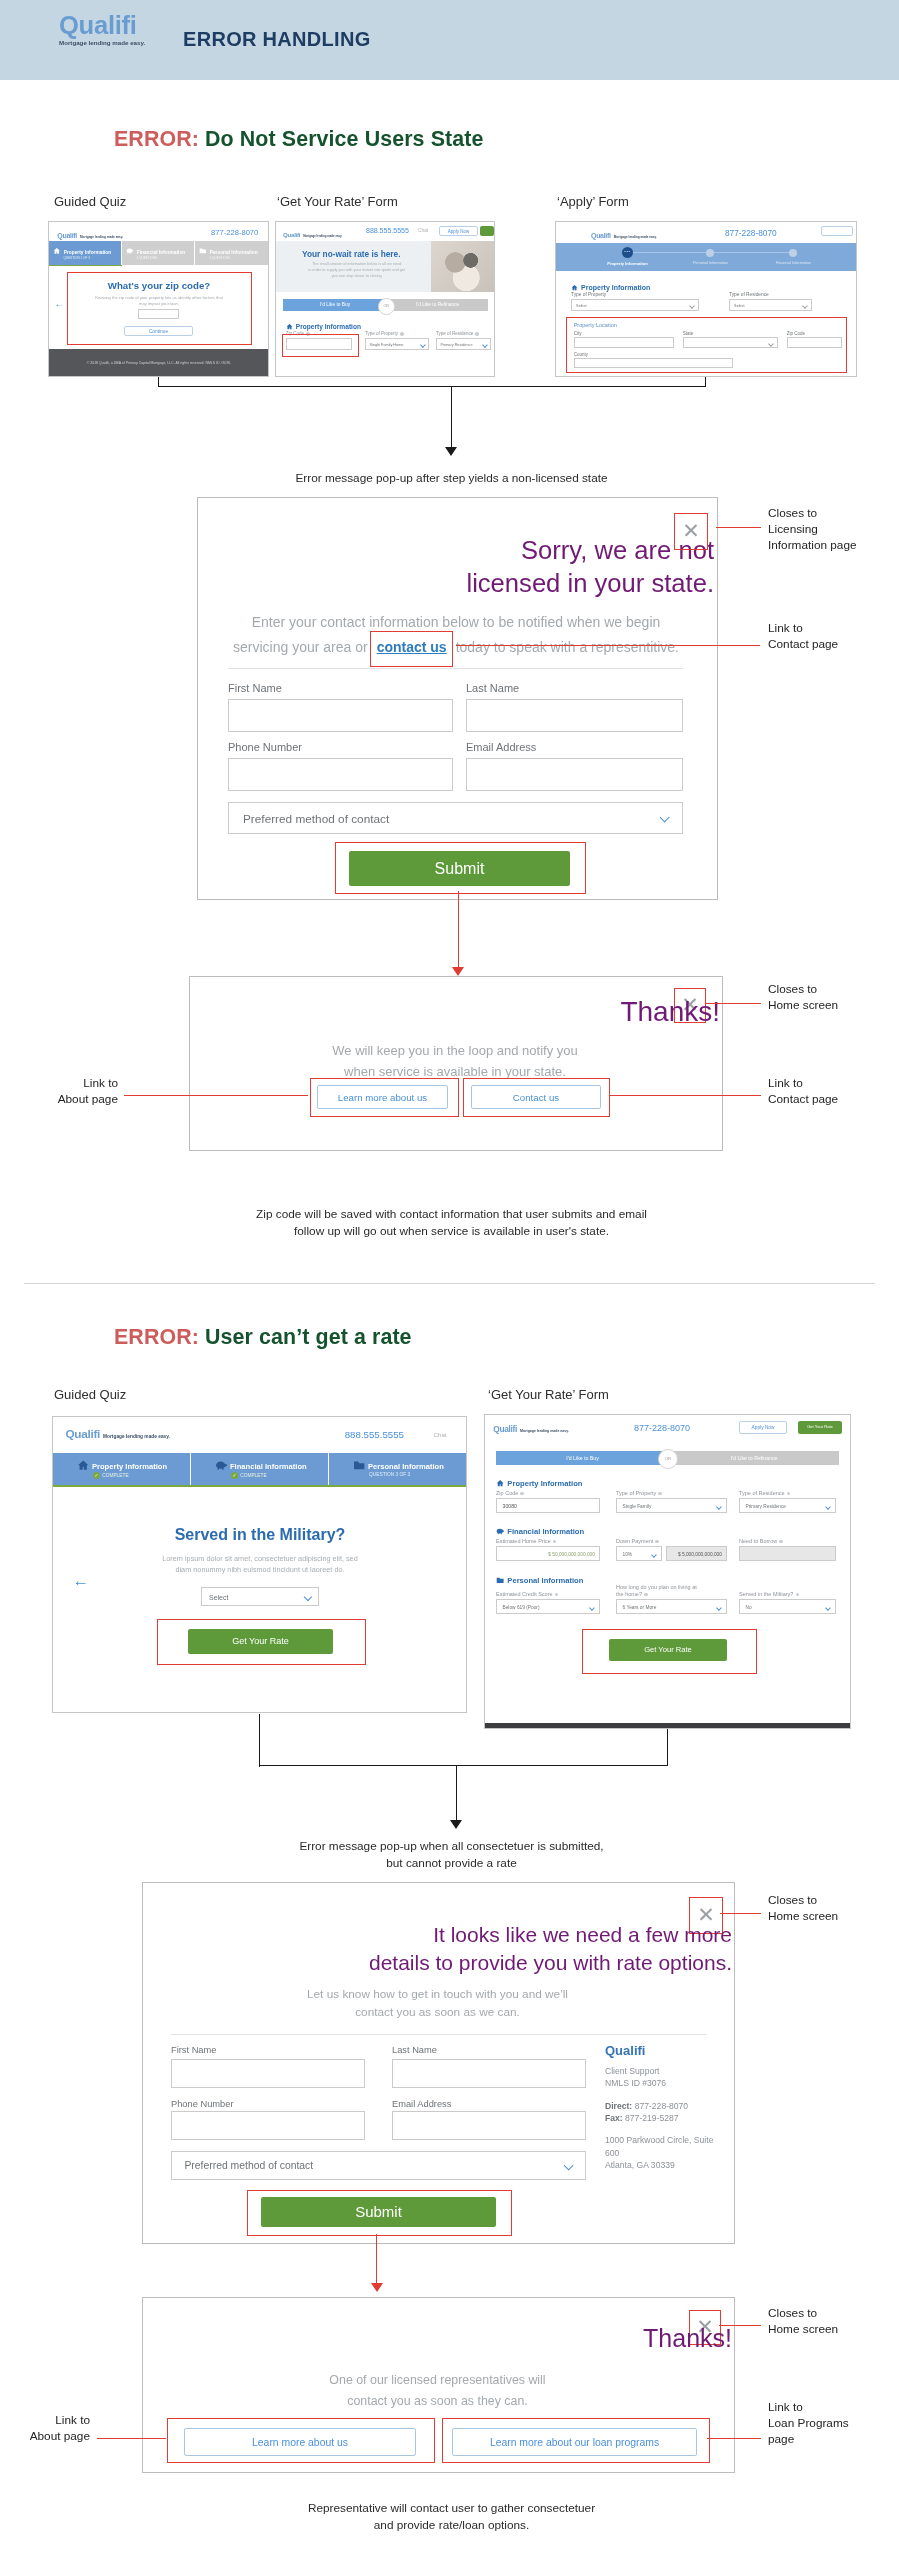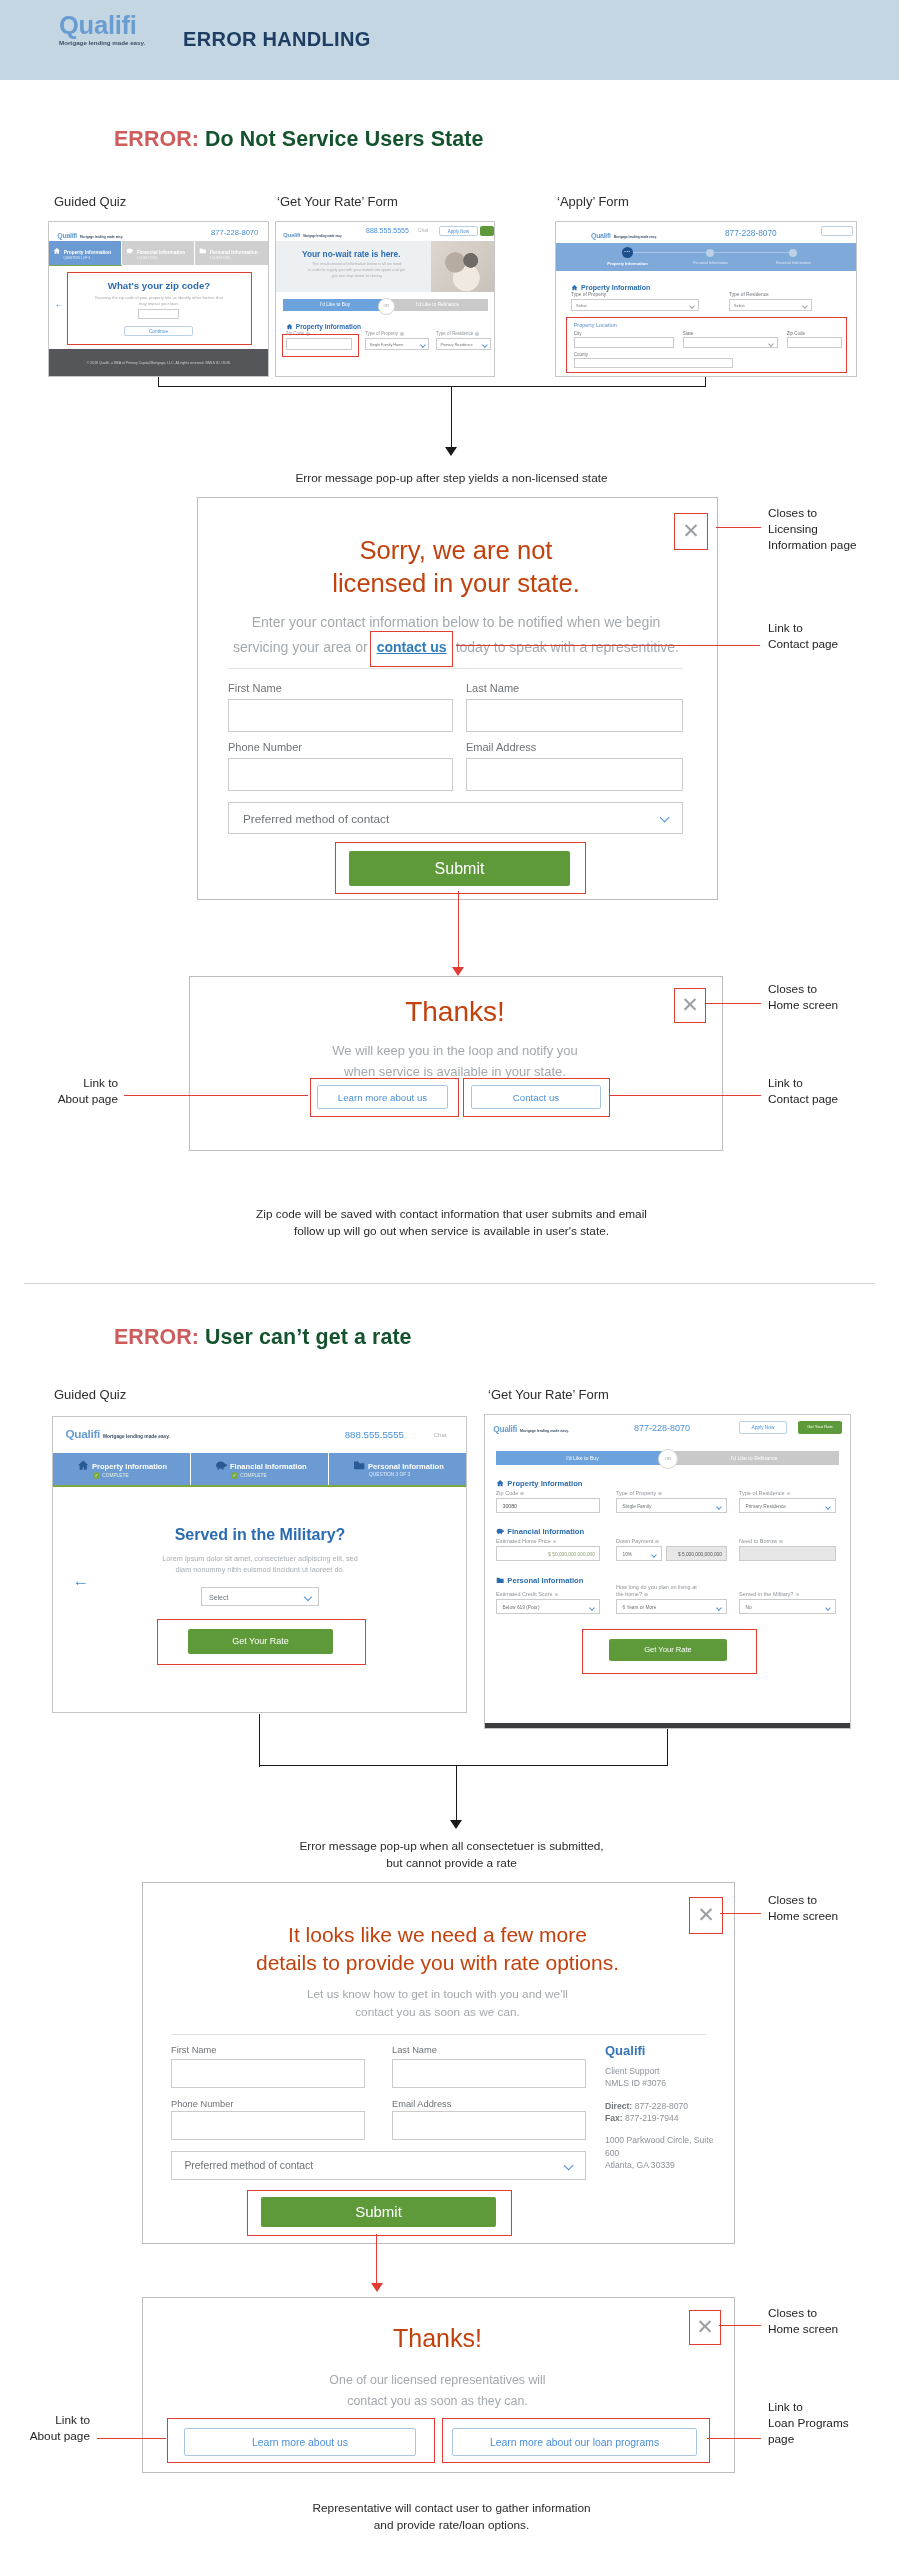--- a/index.html
+++ b/index.html
@@ -15,21 +15,21 @@
   .rdown{width:0;height:0;border-left:6.2px solid transparent;border-right:6.2px solid transparent;border-top:9px solid #e13b32;}
   .ann{font-size:11.8px;color:#242424;line-height:1.35;white-space:pre-line;}
   .caption{font-size:11.8px;color:#2a2a2a;line-height:1.4;}
   
   .sec-head{font-size:21.4px;font-weight:800;letter-spacing:0.1px;}
   .err-red{color:#cd5c5c;}
   .head-blue{color:#14532d;}
   .thumb-label{font-size:13px;color:#2e2e2e;font-weight:400;}
   
   .modal{background:#fff;border:1.4px solid #bcbcbc;}
-  .mtitle{color:#c2410c;font-weight:400;}
+  .mtitle{color:#701a75;font-weight:400;text-align:right;}
   .gray{color:#a4a9ad;}
   .lbl{color:#6e7377;font-size:11px;}
   .inp{border:0.7px solid #cbcbcb;background:#fff;box-sizing:border-box;}
   .gbtn{background:#5e9a39;color:#fff;text-align:center;border-radius:2.1px;}
   .obtn{border:0.7px solid #a6c6e2;border-radius:2.1px;color:#4a90d9;text-align:center;background:#fff;box-sizing:border-box;}
   .xbtn{color:#9aa0a4;text-align:center;font-size:21px;line-height:32px;}
   .blue{color:#2b6cb0;}
   .link{color:#2e7cc0;text-decoration:underline;}
   .linkbox{display:inline-block;border:1.4px solid #e13b32;padding:7px 5.5px 11px;margin:-7px -1.4px -11px;}
   .chev{border-right:1.4px solid #4a90d9;border-bottom:1.4px solid #4a90d9;transform:rotate(45deg);display:inline-block;width:6.2px;height:6.2px;}
@@ -410,21 +410,21 @@
       <span class="chev a" style="right:12.4px;top:9.7px;"></span>
     </div>
     <div class="a rbox" style="left:104px;top:307px;width:263px;height:44px;"></div>
     <div class="a gbtn" style="left:118px;top:314px;width:235px;height:30px;font-size:15px;line-height:30px;">Submit</div>
 
     <div class="a" style="left:462px;top:160px;width:124px;">
       <div style="font-size:13px;font-weight:bold;color:#3575b5;margin-bottom:7px;">Qualifi</div>
       <div class="sidebar-t">Client Support</div>
       <div class="sidebar-t" style="margin-bottom:9.7px;">NMLS ID #3076</div>
       <div class="sidebar-t"><span style="font-weight:bold;color:#6e7377;">Direct:</span> <span>877-228-8070</span></div>
-      <div class="sidebar-t" style="margin-bottom:9.7px;"><span style="font-weight:bold;color:#6e7377;">Fax:</span> <span>877-219-7944</span></div>
+      <div class="sidebar-t" style="margin-bottom:9.7px;"><span style="font-weight:bold;color:#6e7377;">Fax:</span> <span>877-219-5287</span></div>
       <div class="sidebar-t">1000 Parkwood Circle, Suite 600</div>
       <div class="sidebar-t">Atlanta, GA 30339</div>
     </div>
   </div>
 
   <div class="a rline" style="left:720px;top:1913px;width:41px;height:1.4px;"></div>
   <div class="a ann" style="left:768px;top:1893px;width:128px;">Closes to
 Home screen</div>
 
   <div class="a rline" style="left:376px;top:2234px;width:1.4px;height:50px;"></div>
@@ -447,17 +447,17 @@
 About page</div>
   <div class="a rline" style="left:97px;top:2438px;width:69px;height:1.4px;"></div>
   <div class="a rline" style="left:719px;top:2325px;width:42px;height:1.4px;"></div>
   <div class="a ann" style="left:768px;top:2306px;width:128px;">Closes to
 Home screen</div>
   <div class="a rline" style="left:707px;top:2438px;width:54px;height:1.4px;"></div>
   <div class="a ann" style="left:768px;top:2400px;width:128px;">Link to
 Loan Programs
 page</div>
 
-  <div class="a caption center pre" style="left:175px;top:2500px;width:553px;">Representative will contact user to gather information
+  <div class="a caption center pre" style="left:175px;top:2500px;width:553px;">Representative will contact user to gather consectetuer
 and provide rate/loan options.</div>
 
 </div>
 
 
 </body></html>

